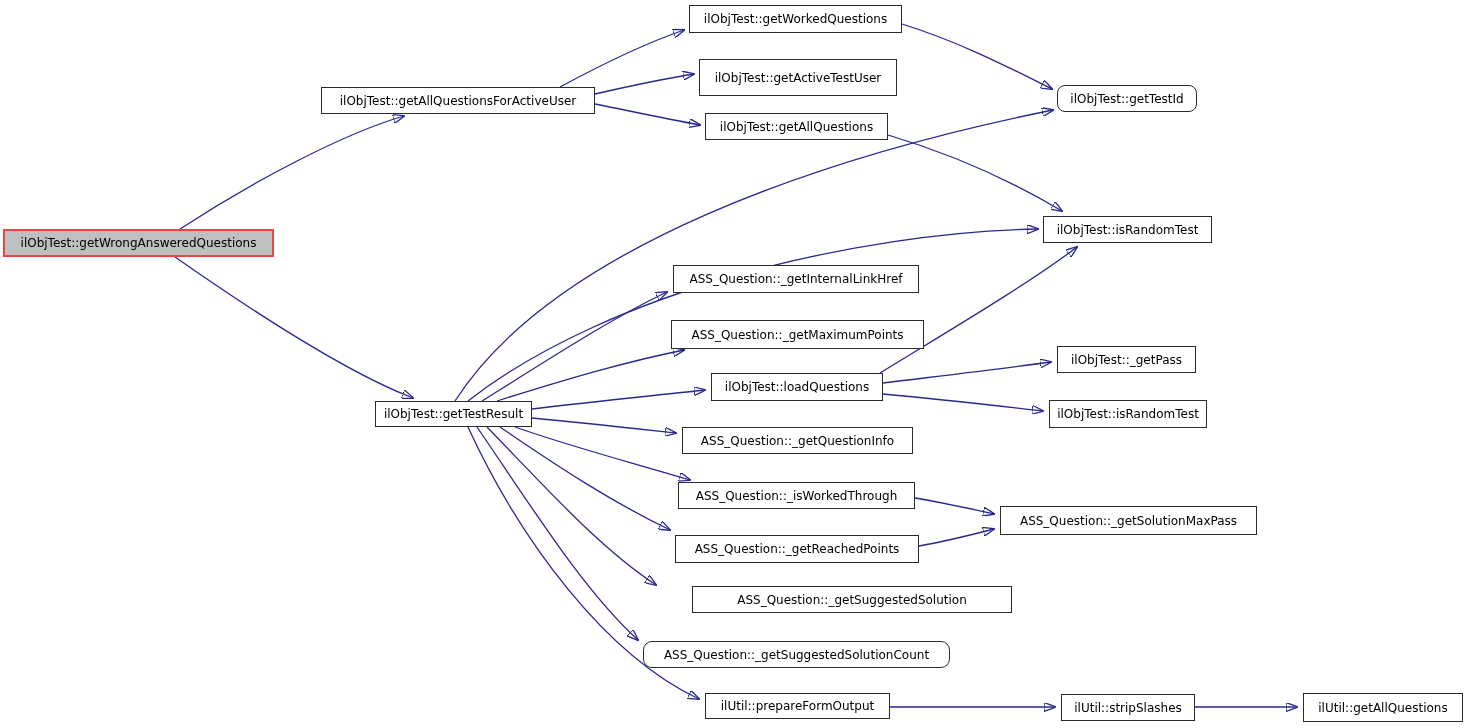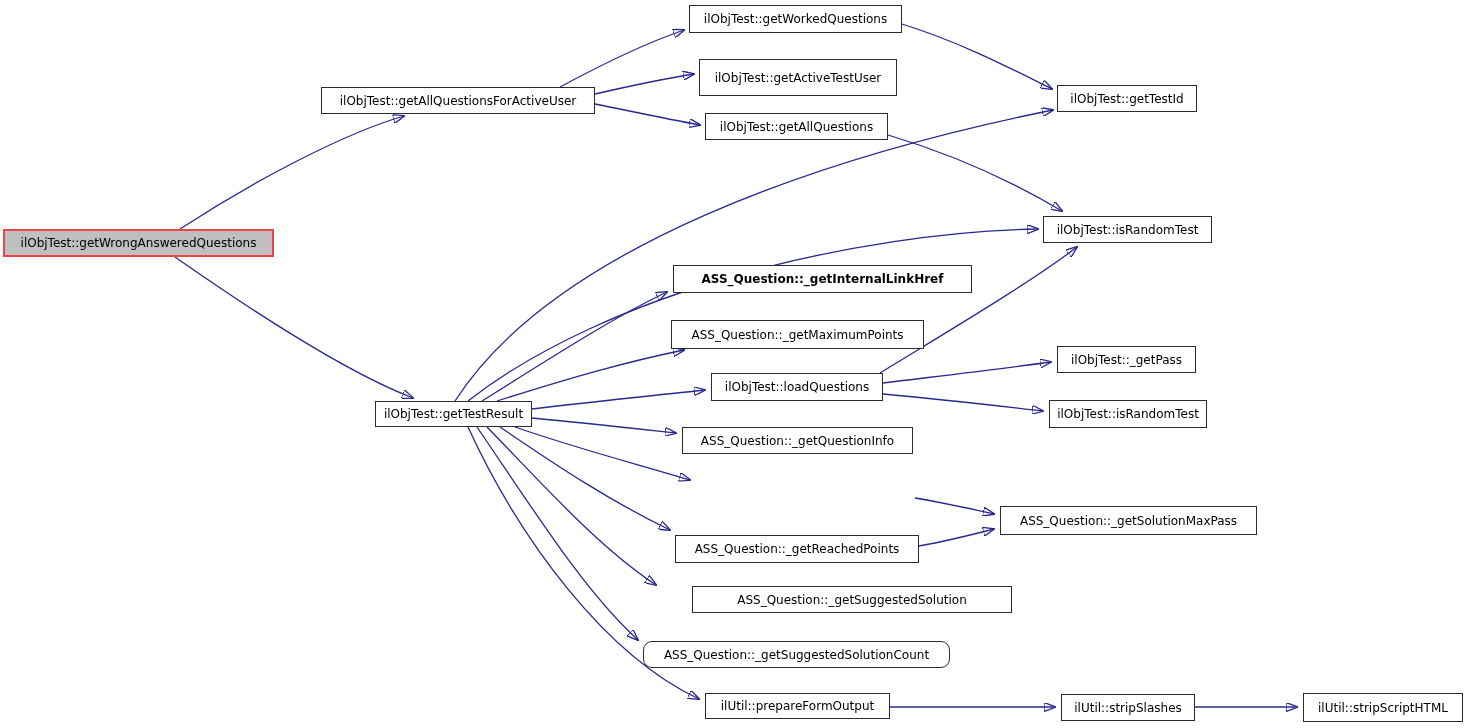--- a/index.html
+++ b/index.html
@@ -83,30 +83,31 @@
     <path d="M919,546 C947,541 967,536 994,529" marker-end="url(#ah)"></path>
     <path d="M890,707 L1055,707" marker-end="url(#ah)"></path>
     <path d="M1195,707 L1297,707" marker-end="url(#ah)"></path>
   </svg>
 
   <div class="node highlight" style="left:3px;   top:229px; width:271px; height:28px;">ilObjTest::getWrongAnsweredQuestions</div>
   <div class="node" style="left:321px;  top:87px;  width:274px; height:27px;">ilObjTest::getAllQuestionsForActiveUser</div>
   <div class="node" style="left:689px;  top:5px;   width:213px; height:28px;">ilObjTest::getWorkedQuestions</div>
   <div class="node" style="left:699px;  top:59px;  width:198px; height:37px;">ilObjTest::getActiveTestUser</div>
   <div class="node" style="left:705px;  top:113px; width:183px; height:27px;">ilObjTest::getAllQuestions</div>
-  <div class="node" style="left:1057px; top:85px;  width:140px; height:27px;">ilObjTest::getTestId</div>
+  <div class="node" style="left:1057px; top:85px;  width:140px; height:27px;border-radius:8px;">ilObjTest::getTestId</div>
   <div class="node" style="left:1043px; top:216px; width:169px; height:27px;">ilObjTest::isRandomTest</div>
   <div class="node" style="left:375px;  top:401px; width:157px; height:26px;">ilObjTest::getTestResult</div>
-  <div class="node" style="left:673px;  top:265px; width:299px; height:28px;font-weight:bold;">ASS_Question::_getInternalLinkHref</div>
+  <div class="node" style="left:673px;  top:265px; width:246px; height:28px;">ASS_Question::_getInternalLinkHref</div>
   <div class="node" style="left:671px;  top:320px; width:253px; height:29px;">ASS_Question::_getMaximumPoints</div>
   <div class="node" style="left:711px;  top:373px; width:172px; height:28px;">ilObjTest::loadQuestions</div>
   <div class="node" style="left:1057px; top:346px; width:139px; height:27px;">ilObjTest::_getPass</div>
   <div class="node" style="left:1049px; top:400px; width:158px; height:28px;">ilObjTest::isRandomTest</div>
   <div class="node" style="left:682px;  top:427px; width:231px; height:27px;">ASS_Question::_getQuestionInfo</div>
+  <div class="node" style="left:678px;  top:482px; width:237px; height:27px;">ASS_Question::_isWorkedThrough</div>
   <div class="node" style="left:675px;  top:535px; width:244px; height:28px;">ASS_Question::_getReachedPoints</div>
   <div class="node" style="left:1000px; top:506px; width:257px; height:29px;">ASS_Question::_getSolutionMaxPass</div>
   <div class="node" style="left:692px;  top:586px; width:320px; height:27px;">ASS_Question::_getSuggestedSolution</div>
   <div class="node" style="left:643px;  top:641px; width:307px; height:27px;border-radius:9px;">ASS_Question::_getSuggestedSolutionCount</div>
   <div class="node" style="left:705px;  top:693px; width:185px; height:26px;">ilUtil::prepareFormOutput</div>
   <div class="node" style="left:1061px; top:694px; width:134px; height:27px;">ilUtil::stripSlashes</div>
-  <div class="node" style="left:1303px; top:693px; width:160px; height:29px;">ilUtil::stripScriptHTML</div>
+  <div class="node" style="left:1303px; top:693px; width:160px; height:29px;">ilUtil::getAllQuestions</div>
 
 </div>
 
 </body></html>

